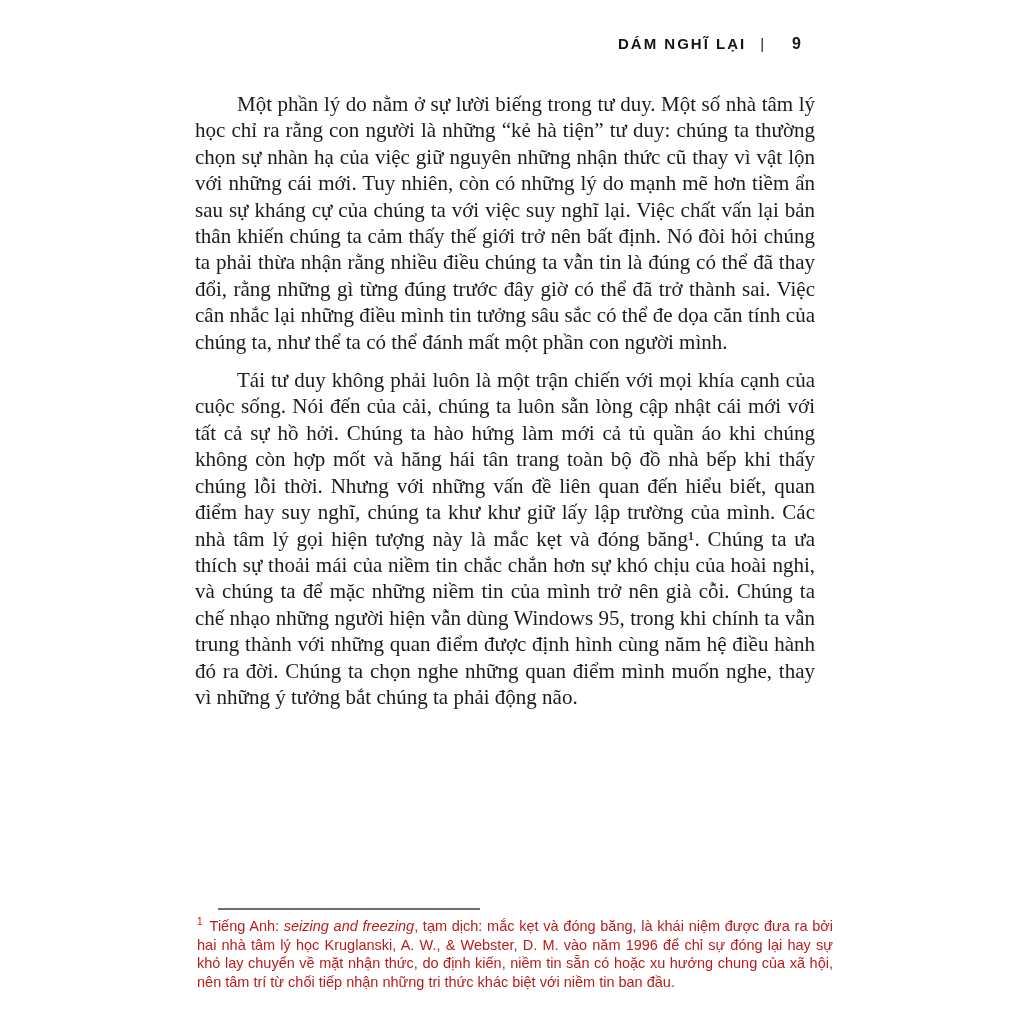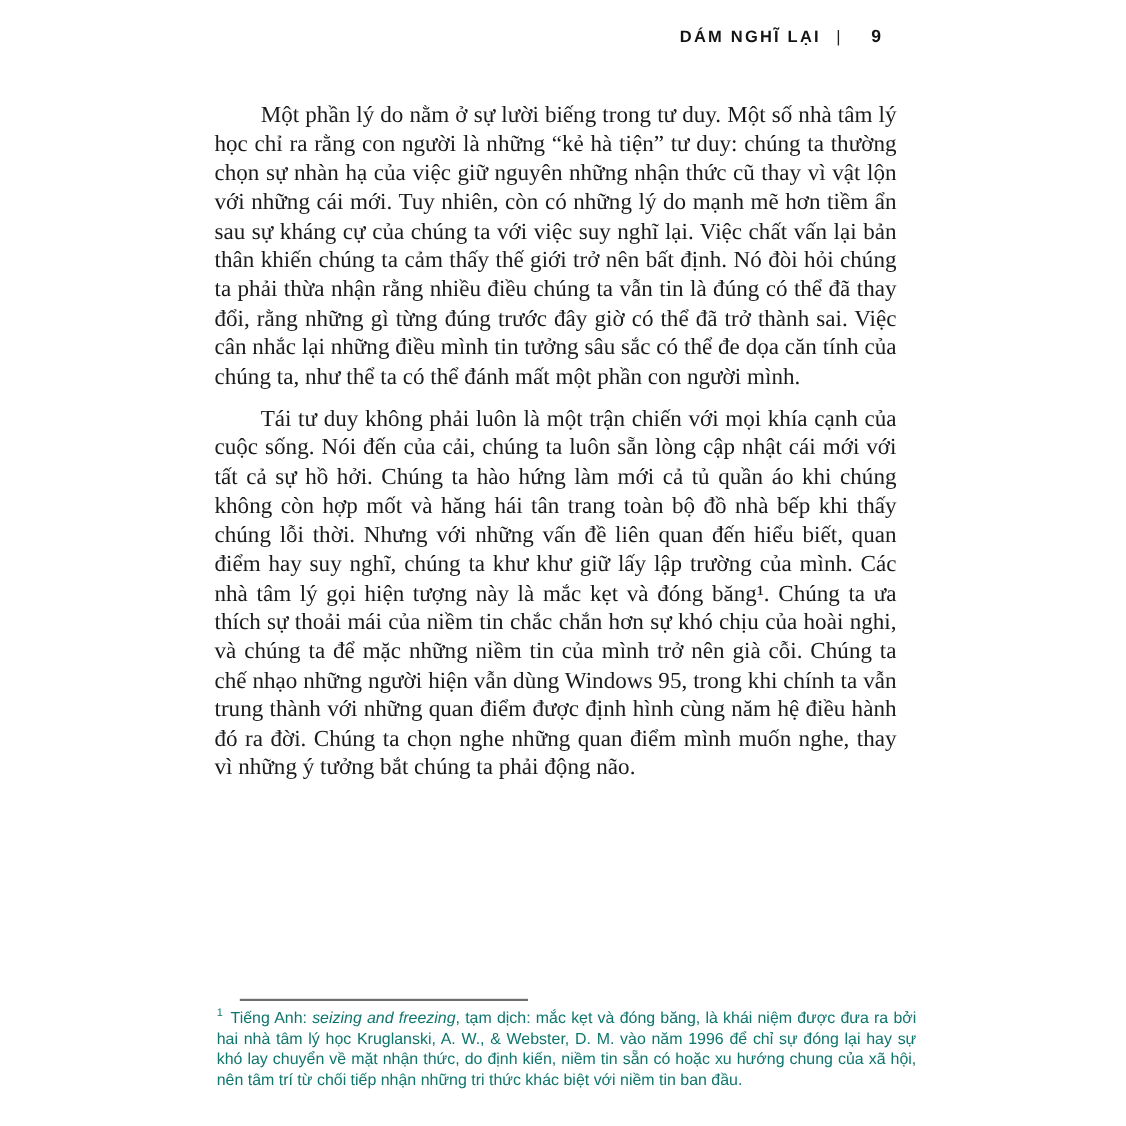--- a/index.html
+++ b/index.html
@@ -9,21 +9,21 @@
     height: 1024px;
     background: #ffffff;
     color: #1b1b1b;
     font-family: "Liberation Serif", serif;
     overflow: hidden;
   }
 
   
   .running-head {
     position: absolute;
-    top: 25px;
+    top: 35px;
     left: 195px;
     width: 636px;
     box-sizing: border-box;
     padding-right: 30px;
     text-align: right;
     font-family: "Liberation Sans", sans-serif;
     font-size: 15px;
     font-weight: 700;
     letter-spacing: 2px;
     color: #141414;
@@ -67,21 +67,21 @@
   }
   .footnote {
     position: absolute;
     top: 917px;
     left: 197px;
     width: 636px;
     font-family: "Liberation Sans", sans-serif;
     font-size: 14.5px;
     line-height: 18.5px;
     text-align: justify;
-    color: #0f766e;
+    color: #b91c1c;
   }
   .footnote .fn-marker {
     font-size: 10px;
     vertical-align: super;
     line-height: 0;
     margin-right: 7px;
   }
   .footnote .fn-italic { font-style: italic; }
 </style>
 </head>

